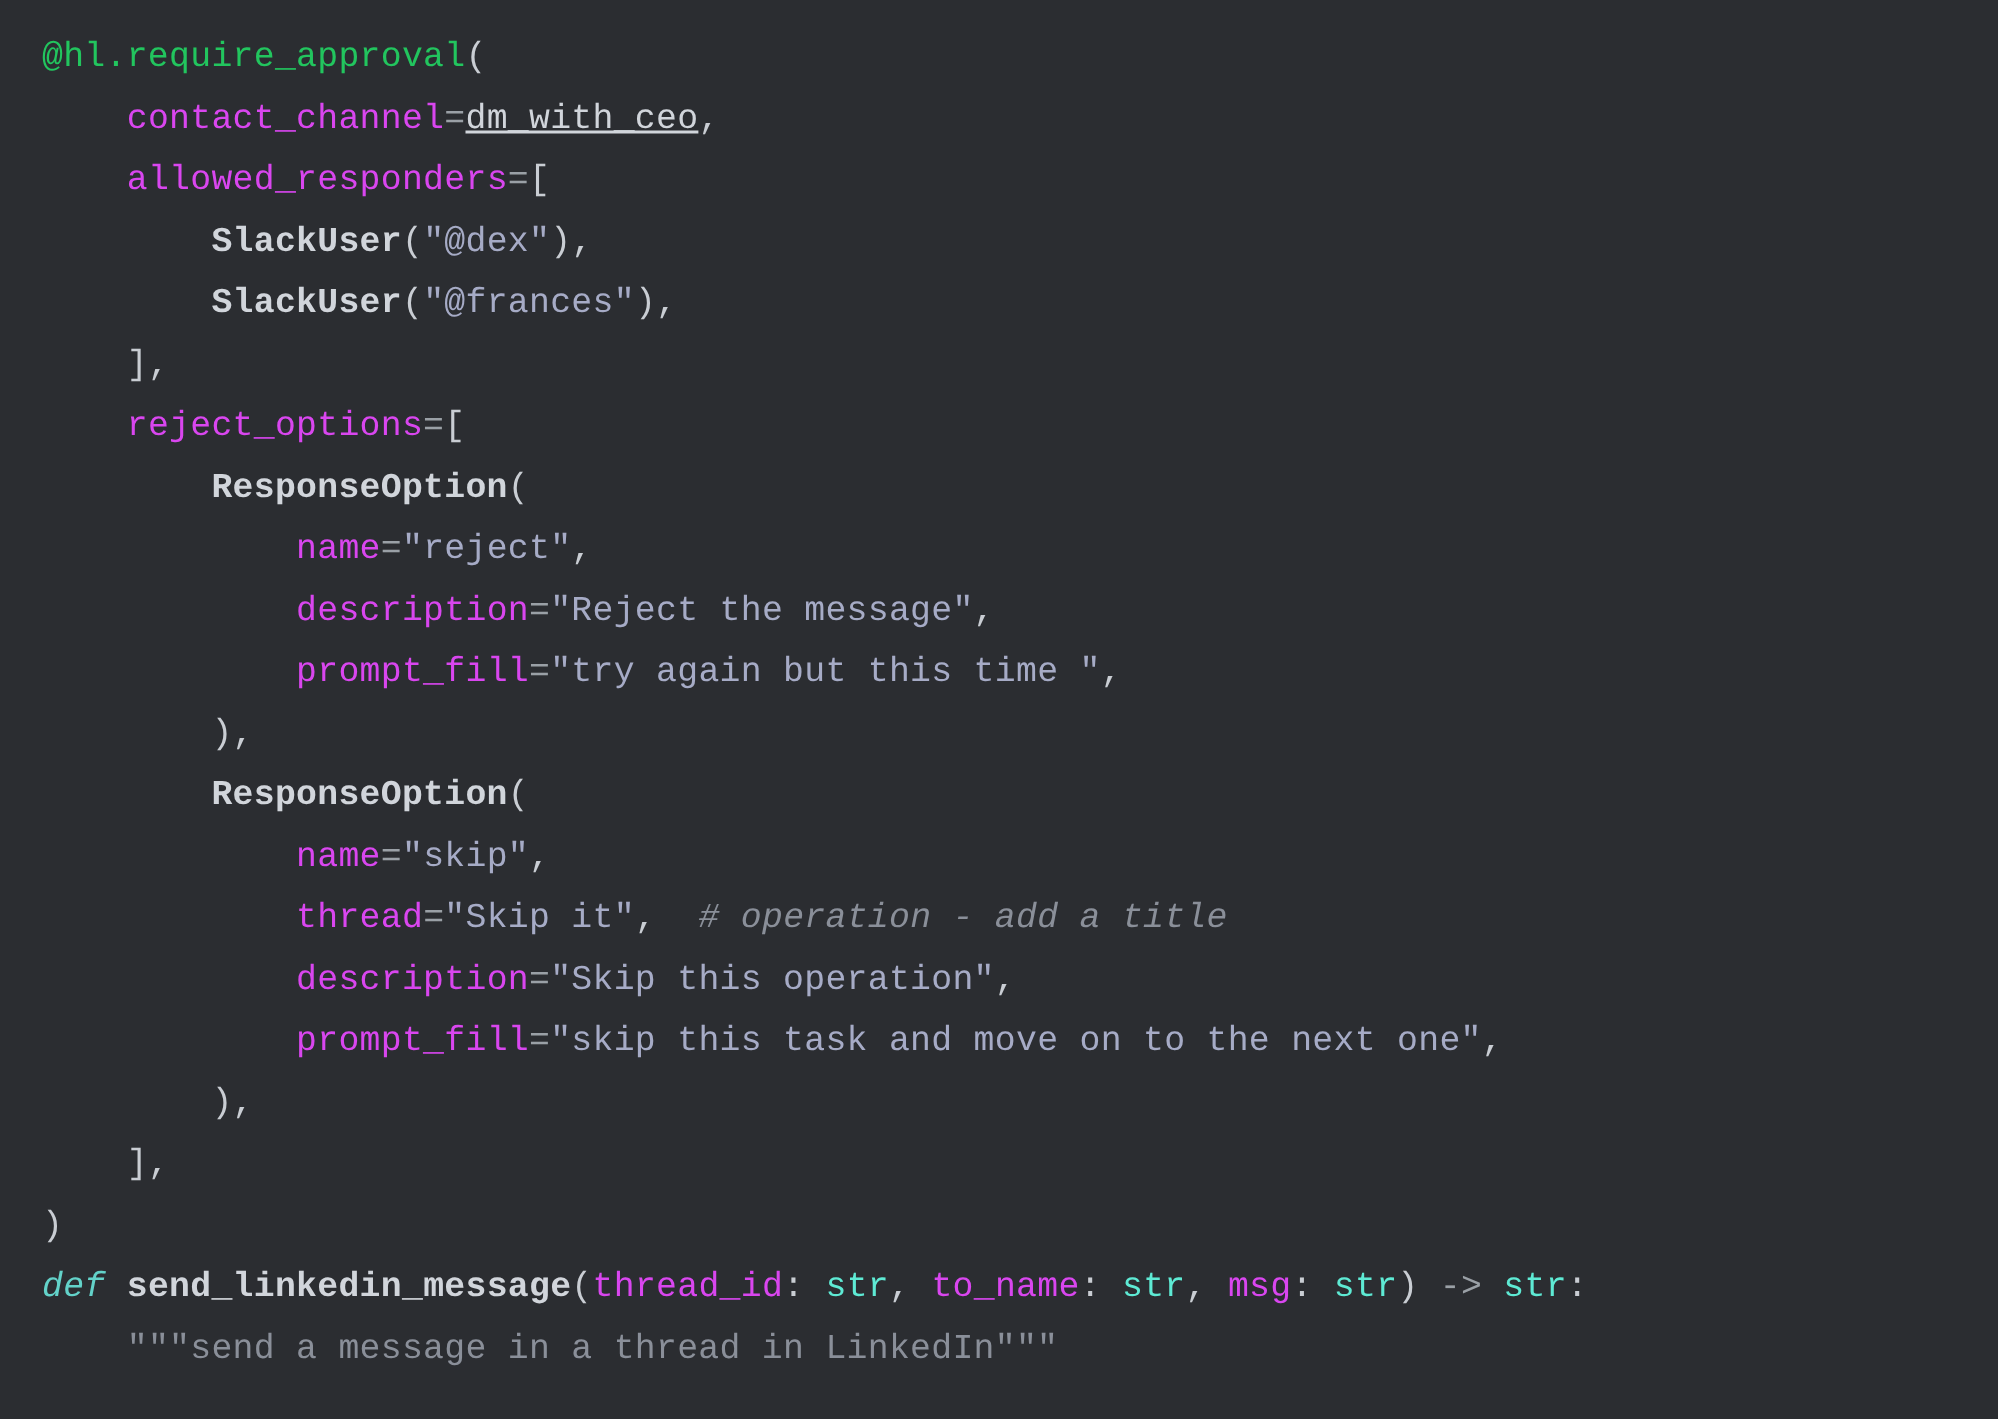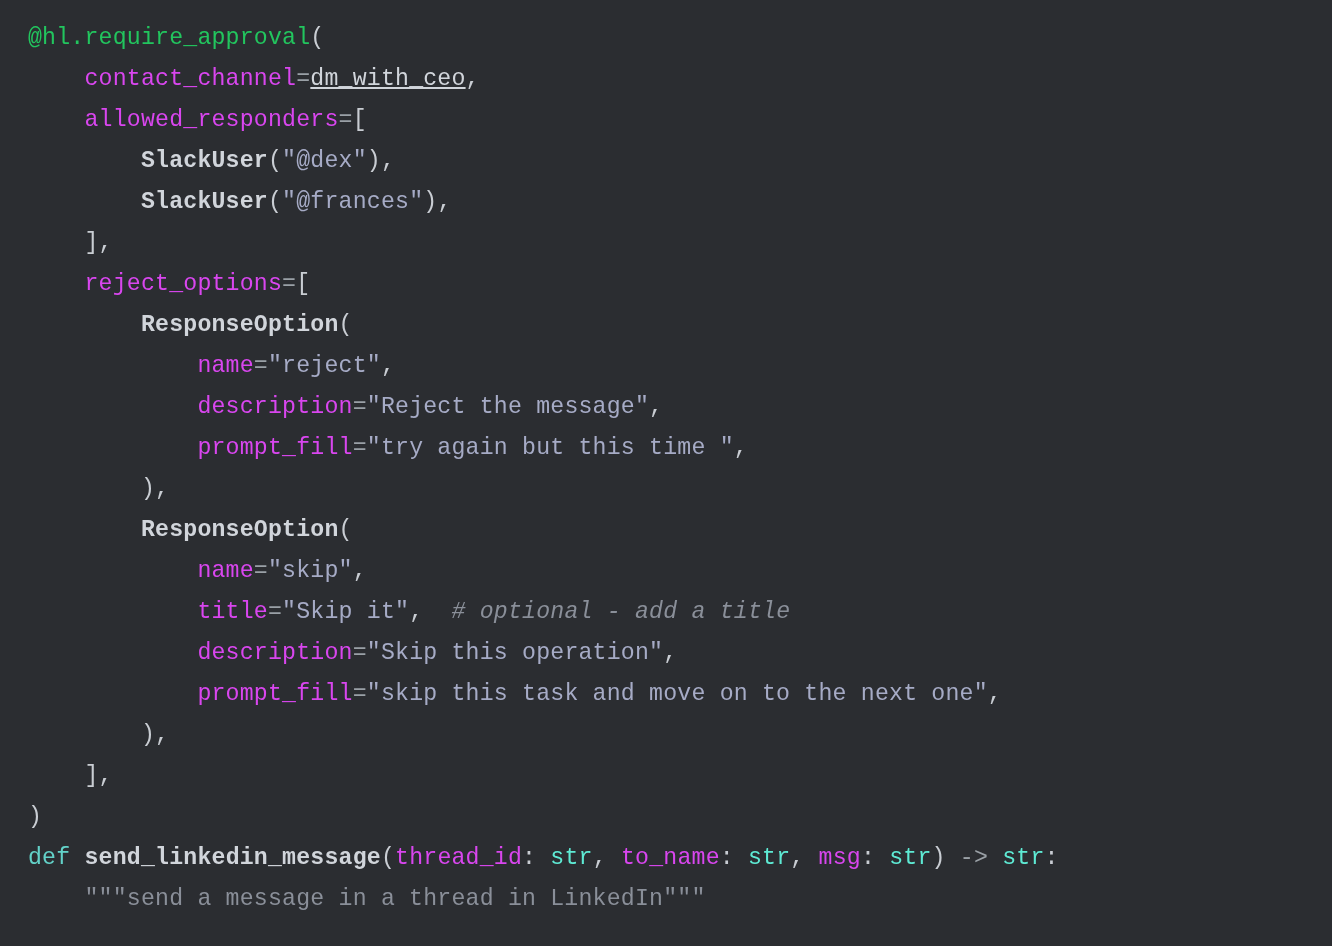--- a/index.html
+++ b/index.html
@@ -17,21 +17,21 @@
     font-size: 23.2px;
     line-height: 41px;
     color: #d1d5db;
     white-space: pre;
     letter-spacing: 0.2px;
   }
   .pun   { color: #c9cdd3; }
   .op    { color: #9aa0a6; }
   .id    { color: #d1d5db; text-decoration: underline; }
   .fn    { color: #d1d5db; font-weight: bold; }
-  .def   { color: #63d2c9; }
+  .def   { color: #63d2c9; font-style: italic; }
   .type  { color: #5eead4; }
   .arg   { color: #d946ef; }
   .str   { color: #a6abc6; }
   .com   { color: #8a8f99; font-style: italic; }
   .doc   { color: #8a8f99; }
   .dec   { color: #22c55e; margin-top: 48px; }
   .eq    { color: #9aa0a6; }
 </style>
 </head>
 <body>
@@ -43,21 +43,21 @@
         <span class="fn">SlackUser</span><span class="pun">(</span><span class="str">"@frances"</span><span class="pun">)</span><span class="pun">,</span>
     <span class="pun">]</span><span class="pun">,</span>
     <span class="arg">reject_options</span><span class="eq">=</span><span class="pun">[</span>
         <span class="fn">ResponseOption</span><span class="pun">(</span>
             <span class="arg">name</span><span class="eq">=</span><span class="str">"reject"</span><span class="pun">,</span>
             <span class="arg">description</span><span class="eq">=</span><span class="str">"Reject the message"</span><span class="pun">,</span>
             <span class="arg">prompt_fill</span><span class="eq">=</span><span class="str">"try again but this time "</span><span class="pun">,</span>
         <span class="pun">)</span><span class="pun">,</span>
         <span class="fn">ResponseOption</span><span class="pun">(</span>
             <span class="arg">name</span><span class="eq">=</span><span class="str">"skip"</span><span class="pun">,</span>
-            <span class="arg">title</span><span class="eq">=</span><span class="str">"Skip it"</span><span class="pun">,</span>  <span class="com"># optional - add a title</span>
+            <span class="arg">thread</span><span class="eq">=</span><span class="str">"Skip it"</span><span class="pun">,</span>  <span class="com"># operation - add a title</span>
             <span class="arg">description</span><span class="eq">=</span><span class="str">"Skip this operation"</span><span class="pun">,</span>
             <span class="arg">prompt_fill</span><span class="eq">=</span><span class="str">"skip this task and move on to the next one"</span><span class="pun">,</span>
         <span class="pun">)</span><span class="pun">,</span>
     <span class="pun">]</span><span class="pun">,</span>
 <span class="pun">)</span>
 <span class="def">def</span> <span class="fn">send_linkedin_message</span><span class="pun">(</span><span class="arg">thread_id</span><span class="pun">:</span> <span class="type">str</span><span class="pun">,</span> <span class="arg">to_name</span><span class="pun">:</span> <span class="type">str</span><span class="pun">,</span> <span class="arg">msg</span><span class="pun">:</span> <span class="type">str</span><span class="pun">)</span> <span class="op">-&gt;</span> <span class="type">str</span><span class="pun">:</span>
     <span class="doc">"""send a message in a thread in LinkedIn"""</span>
 </pre>
 
 </body></html>

